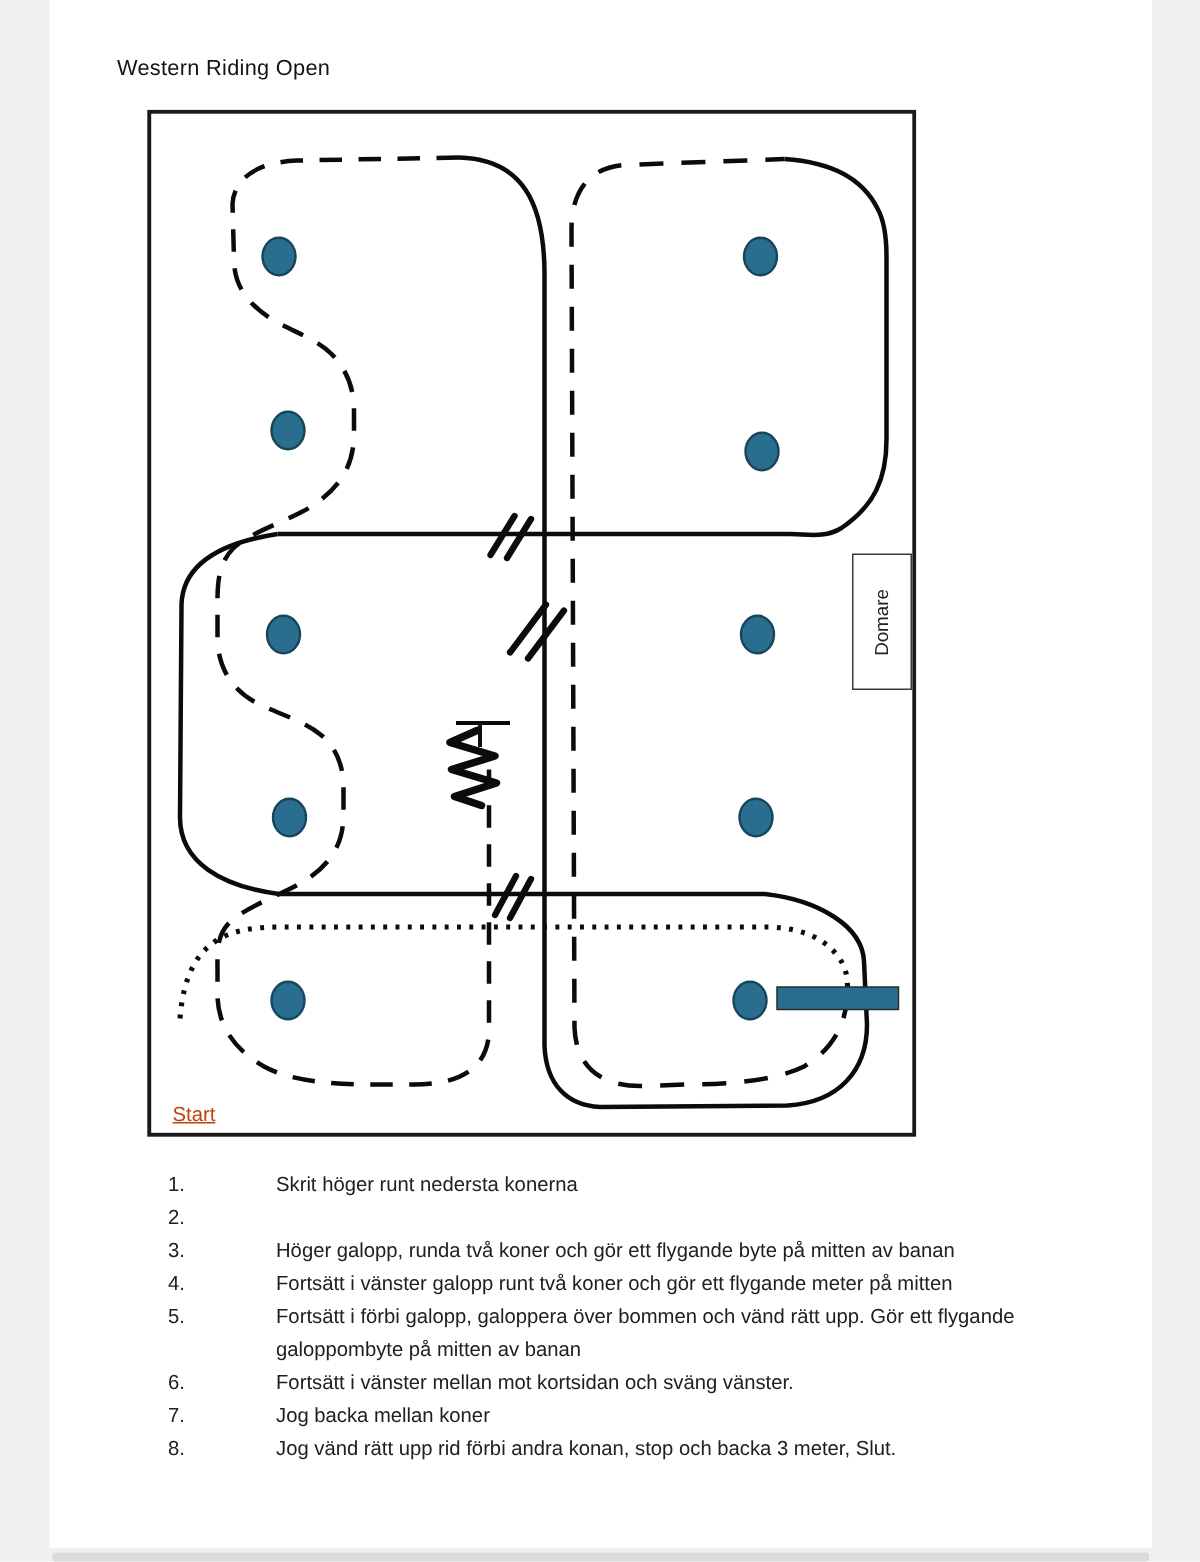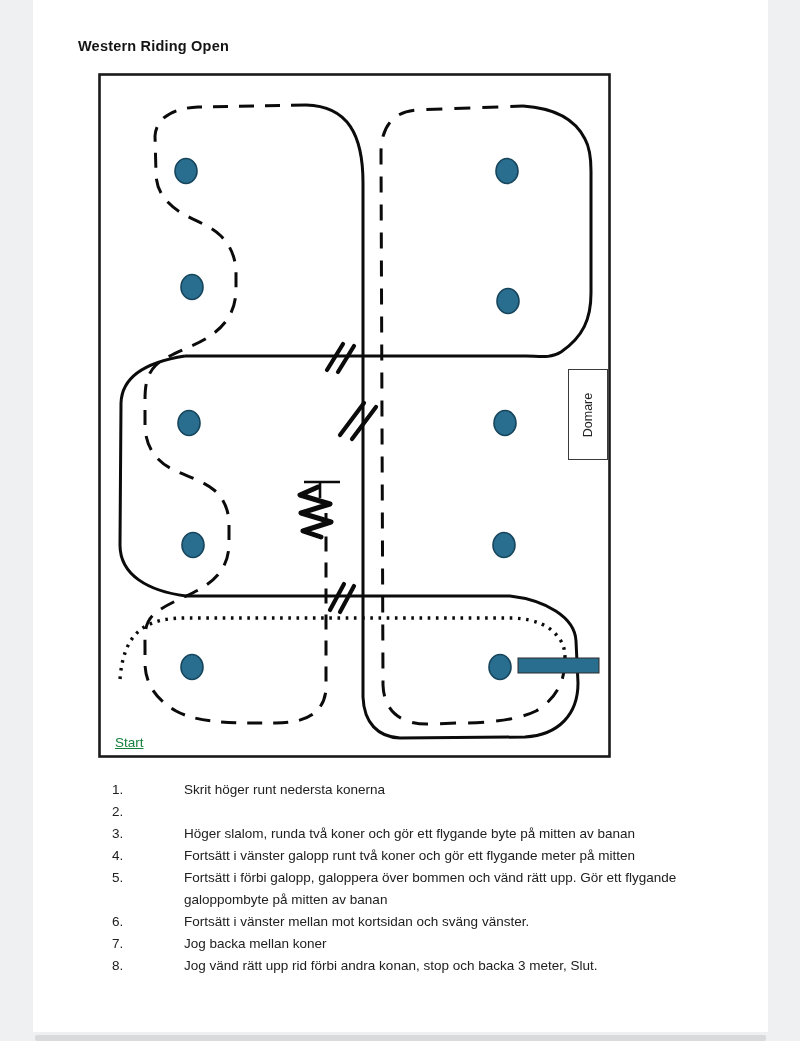--- a/index.html
+++ b/index.html
@@ -13,39 +13,39 @@
   .page{
     position:absolute;left:33px;top:0;width:735px;height:1032px;
     background:#ffffff;
   }
   .page-bottom-bar{
     position:absolute;left:35px;top:1035px;width:731px;height:6px;
     background:#d8dadc;border-radius:2px;
   }
   .title{
     position:absolute;left:45px;top:38px;margin:0;
-    font-size:14.5px;font-weight:bold;letter-spacing:0.2px;color:#141414;
+    font-size:14.5px;font-weight:normal;letter-spacing:0.2px;color:#141414;
   }
   .diagram{
     position:absolute;left:65px;top:73px;width:513px;height:685px;
   }
   .diagram svg{position:absolute;left:0;top:0;}
   .judge-box{
     position:absolute;left:470px;top:296px;width:40px;height:91px;
     background:#ffffff;border:1.3px solid #3a3a3a;
     display:flex;align-items:center;justify-content:center;
     box-sizing:border-box;
   }
   .judge-label{
     transform:rotate(-90deg);
     font-size:12.5px;color:#222;white-space:nowrap;
   }
   .start-label{
     position:absolute;left:17px;top:662px;
-    font-size:13.5px;color:#15803d;text-decoration:underline;
+    font-size:13.5px;color:#c2410c;text-decoration:underline;
   }
   .instructions{
     position:absolute;left:79px;top:779px;width:620px;
     font-size:13.5px;line-height:22px;color:#202020;
   }
   .instr-row{display:flex;}
   .instr-num{width:24px;flex:0 0 24px;}
   .instr-text{max-width:540px;margin-left:48px;}
 </style>
 </head>
@@ -110,21 +110,21 @@
   <div class="instructions" id="instructions">
       <div class="instr-row">
         <span class="instr-num">1.</span>
         <span class="instr-text">Skrit höger runt nedersta konerna</span>
       </div>
       <div class="instr-row">
         <span class="instr-num">2.</span>
       </div>
       <div class="instr-row">
         <span class="instr-num">3.</span>
-        <span class="instr-text">Höger slalom, runda två koner och gör ett flygande byte på mitten av banan</span>
+        <span class="instr-text">Höger galopp, runda två koner och gör ett flygande byte på mitten av banan</span>
       </div>
       <div class="instr-row">
         <span class="instr-num">4.</span>
         <span class="instr-text">Fortsätt i vänster galopp runt två koner och gör ett flygande meter på mitten</span>
       </div>
       <div class="instr-row">
         <span class="instr-num">5.</span>
         <span class="instr-text">Fortsätt i förbi galopp, galoppera över bommen och vänd rätt upp. Gör ett flygande galoppombyte på mitten av banan</span>
       </div>
       <div class="instr-row">

